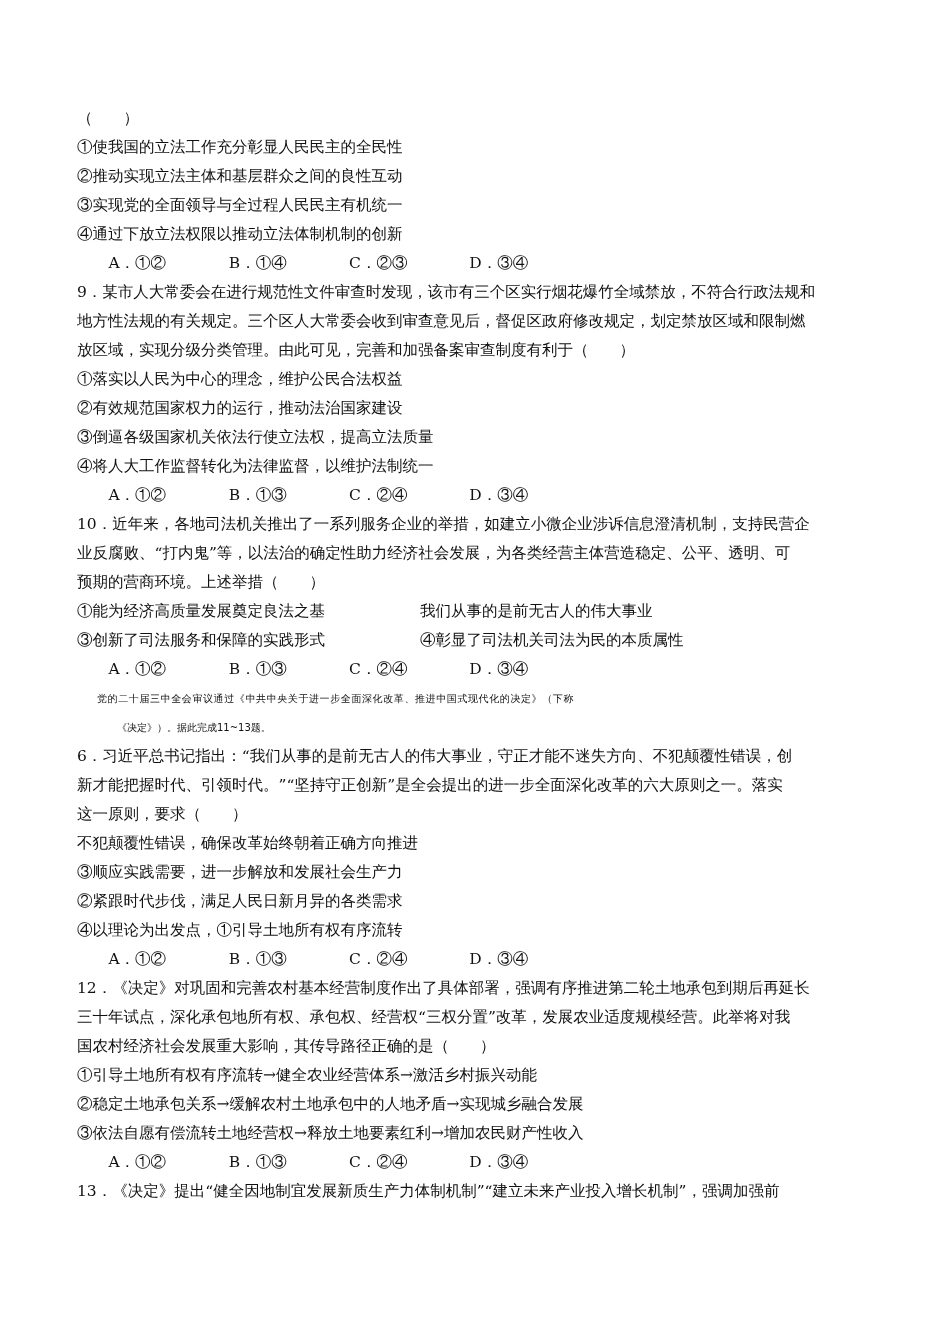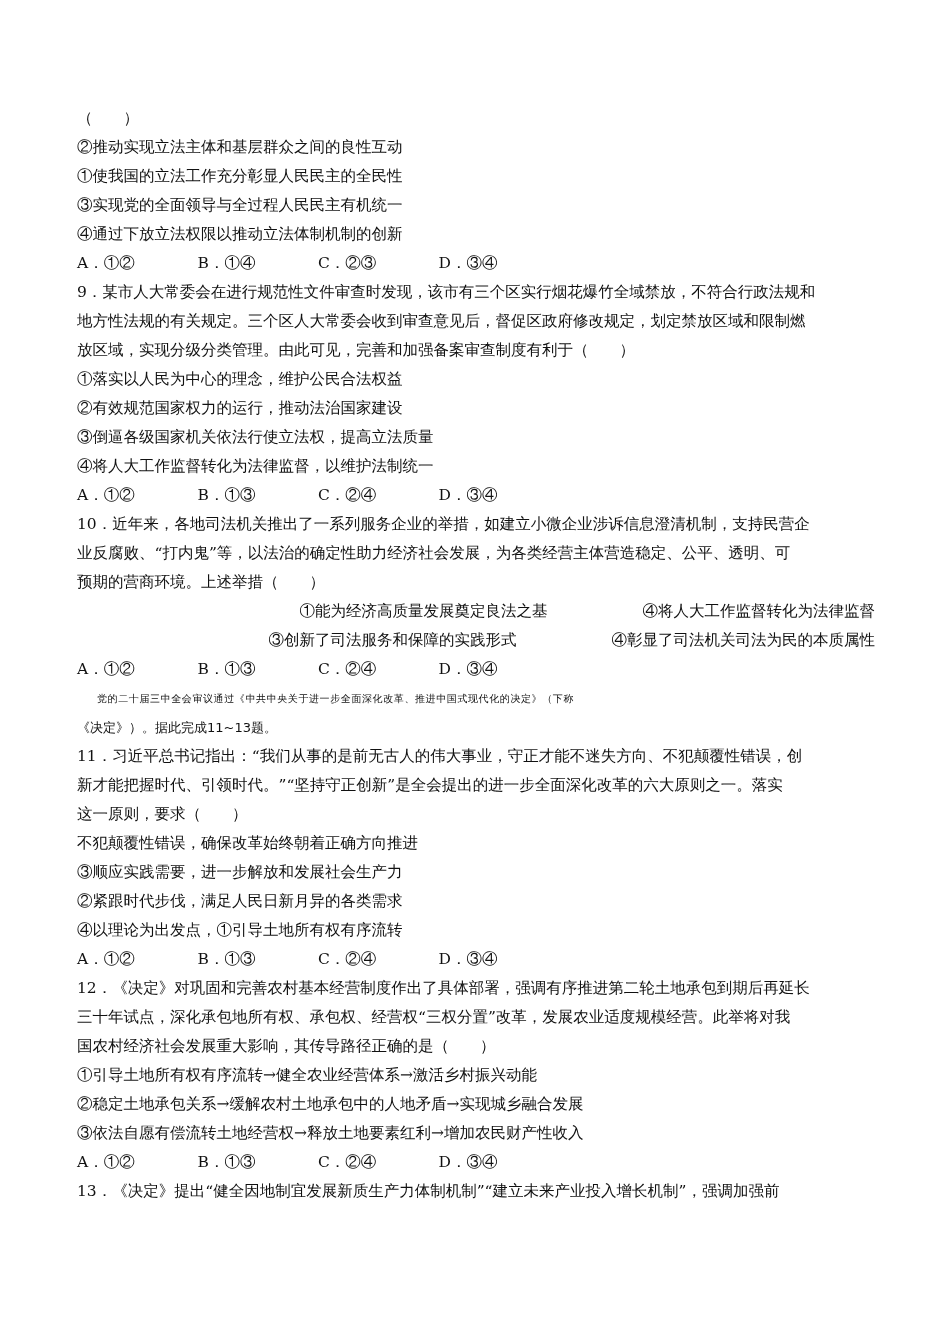--- a/index.html
+++ b/index.html
@@ -6,36 +6,36 @@
     body {
       width: 950px; height: 1344px; position: relative; overflow: hidden;
       font-family: "DejaVu Serif", "Liberation Serif", serif;
       color: #111111;
     }
     .page {
       position: absolute; left: 77px; top: 104px; width: 798px;
       font-size: 15.5px; line-height: 29px;
     }
     .line { white-space: nowrap; height: 29px; }
-    .opts { display: flex; height: 29px; white-space: nowrap; }
+    .opts { display: flex; height: 29px; white-space: nowrap; text-align: center; }
     .opt { width: 120.5px; }
-    .two-col { display: flex; height: 29px; white-space: nowrap; justify-content: flex-end; }
+    .two-col { display: flex; height: 29px; white-space: nowrap; }
     .two-col .c1 { width: 343px; }
     .intro { text-indent: 2em; font-family: "DejaVu Sans", "Liberation Sans", sans-serif; font-size: 10px; letter-spacing: 0.6px; }
     .bracket { letter-spacing: 0; }
   </style>
 </head>
 <body>
 
 <div class="page">
 
   <section>
     <div class="line bracket">（　　）</div>
+    <div class="line">①使我国的立法工作充分彰显人民民主的全民性</div>
     <div class="line">②推动实现立法主体和基层群众之间的良性互动</div>
-    <div class="line">①使我国的立法工作充分彰显人民民主的全民性</div>
     <div class="line">③实现党的全面领导与全过程人民民主有机统一</div>
     <div class="line">④通过下放立法权限以推动立法体制机制的创新</div>
     <div class="opts">
       <span class="opt">A．①②</span>
       <span class="opt">B．①④</span>
       <span class="opt">C．②③</span>
       <span class="opt">D．③④</span>
     </div>
   </section>
 
@@ -54,41 +54,41 @@
       <span class="opt">D．③④</span>
     </div>
   </section>
 
   <section>
     <div class="line">10．近年来，各地司法机关推出了一系列服务企业的举措，如建立小微企业涉诉信息澄清机制，支持民营企</div>
     <div class="line">业反腐败、“打内鬼”等，以法治的确定性助力经济社会发展，为各类经营主体营造稳定、公平、透明、可</div>
     <div class="line">预期的营商环境。上述举措（　　）</div>
     <div class="two-col">
       <span class="c1">①能为经济高质量发展奠定良法之基</span>
-      <span>④将人大工作监督转化为法律监督</span>
+      <span>我们从事的是前无古人的伟大事业</span>
     </div>
     <div class="two-col">
       <span class="c1">③创新了司法服务和保障的实践形式</span>
       <span>④彰显了司法机关司法为民的本质属性</span>
     </div>
     <div class="opts">
       <span class="opt">A．①②</span>
       <span class="opt">B．①③</span>
       <span class="opt">C．②④</span>
       <span class="opt">D．③④</span>
     </div>
   </section>
 
   <section>
     <div class="line intro">党的二十届三中全会审议通过《中共中央关于进一步全面深化改革、推进中国式现代化的决定》（下称</div>
-    <div class="line" style="font-family: 'DejaVu Sans', 'Liberation Sans', sans-serif; font-size: 13px;">《决定》）。据此完成11~13题。</div>
+    <div class="line" style="font-family: 'DejaVu Sans', 'Liberation Sans', sans-serif; font-size: 10px; margin-left: 40px;">《决定》）。据此完成11~13题。</div>
   </section>
 
   <section>
-    <div class="line">11．习近平总书记指出：“我们从事的是前无古人的伟大事业，守正才能不迷失方向、不犯颠覆性错误，创</div>
+    <div class="line">6．习近平总书记指出：“我们从事的是前无古人的伟大事业，守正才能不迷失方向、不犯颠覆性错误，创</div>
     <div class="line">新才能把握时代、引领时代。”“坚持守正创新”是全会提出的进一步全面深化改革的六大原则之一。落实</div>
     <div class="line">这一原则，要求（　　）</div>
     <div class="line">不犯颠覆性错误，确保改革始终朝着正确方向推进</div>
     <div class="line">③顺应实践需要，进一步解放和发展社会生产力</div>
     <div class="line">②紧跟时代步伐，满足人民日新月异的各类需求</div>
     <div class="line">④以理论为出发点，①引导土地所有权有序流转</div>
     <div class="opts">
       <span class="opt">A．①②</span>
       <span class="opt">B．①③</span>
       <span class="opt">C．②④</span>

